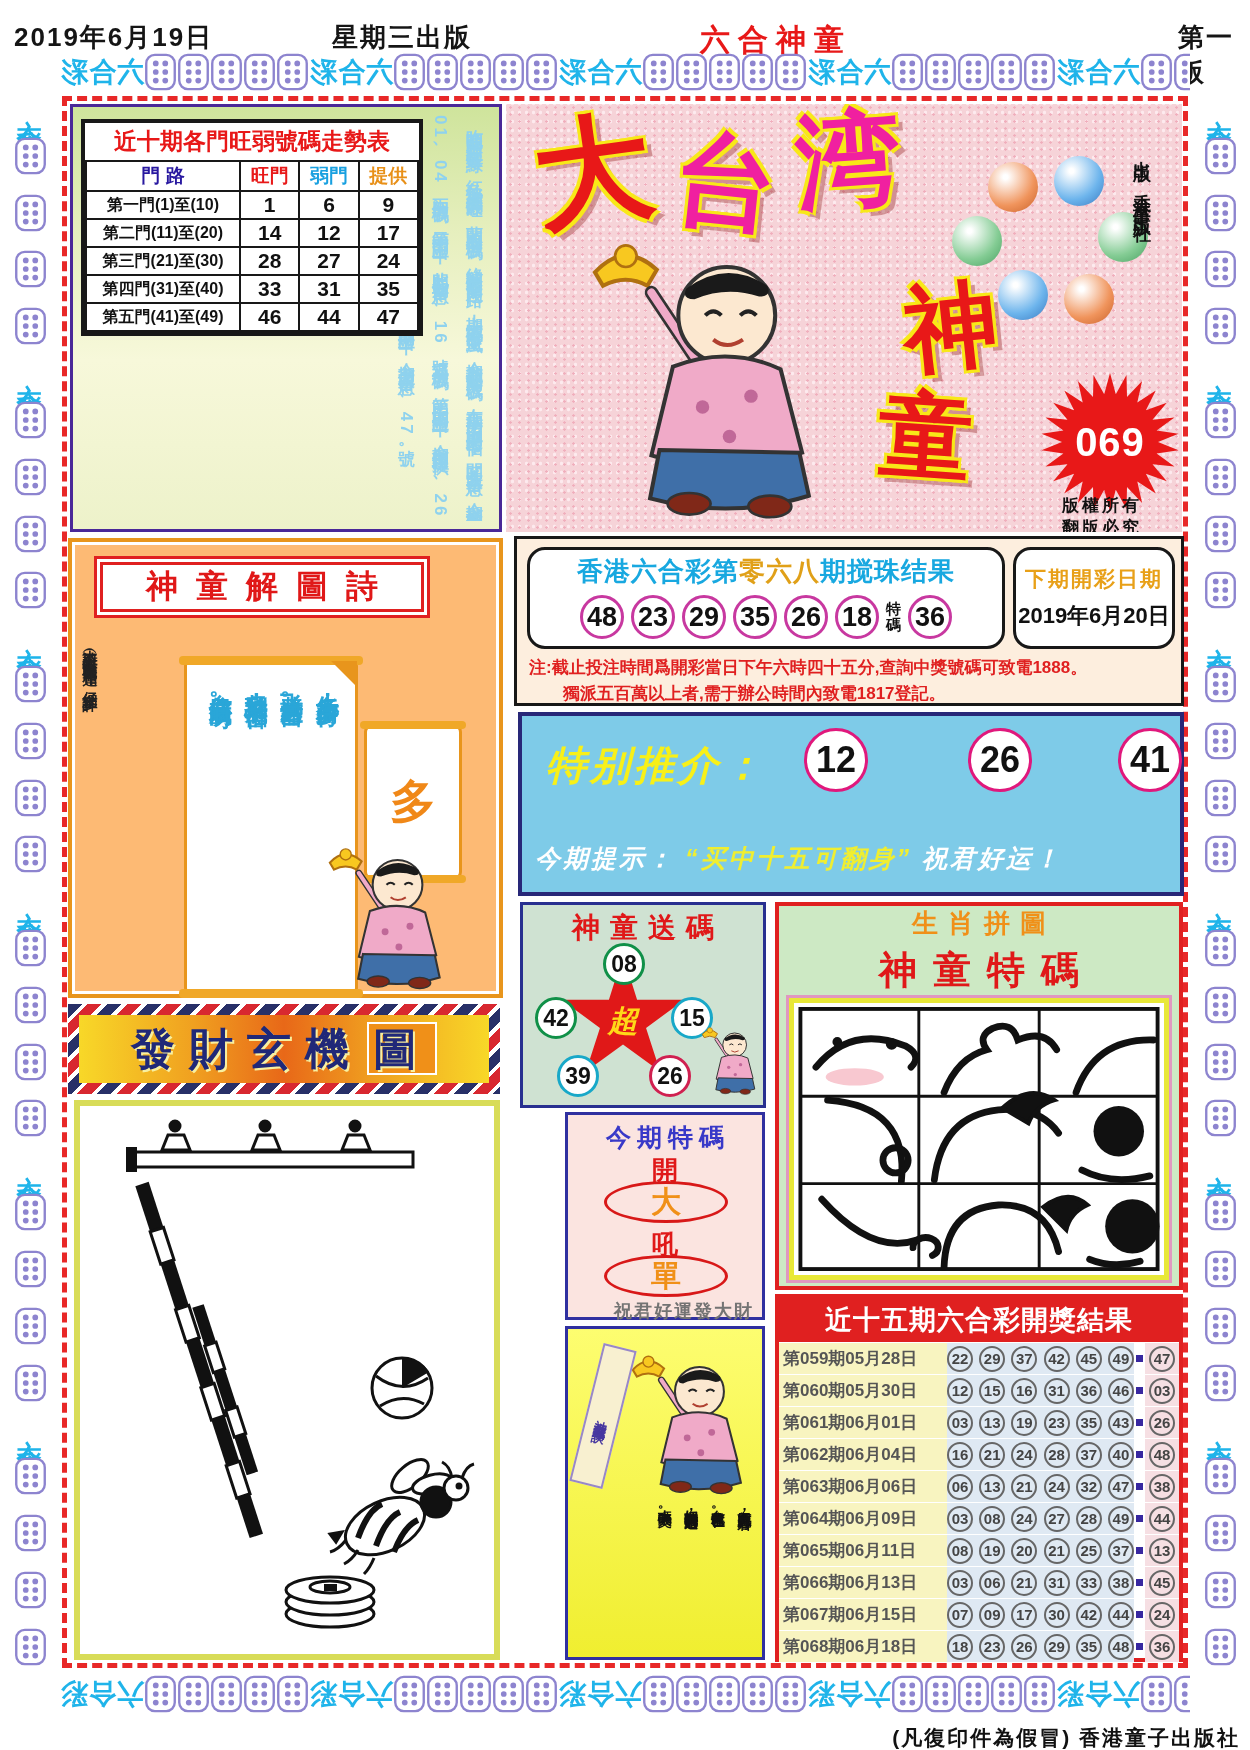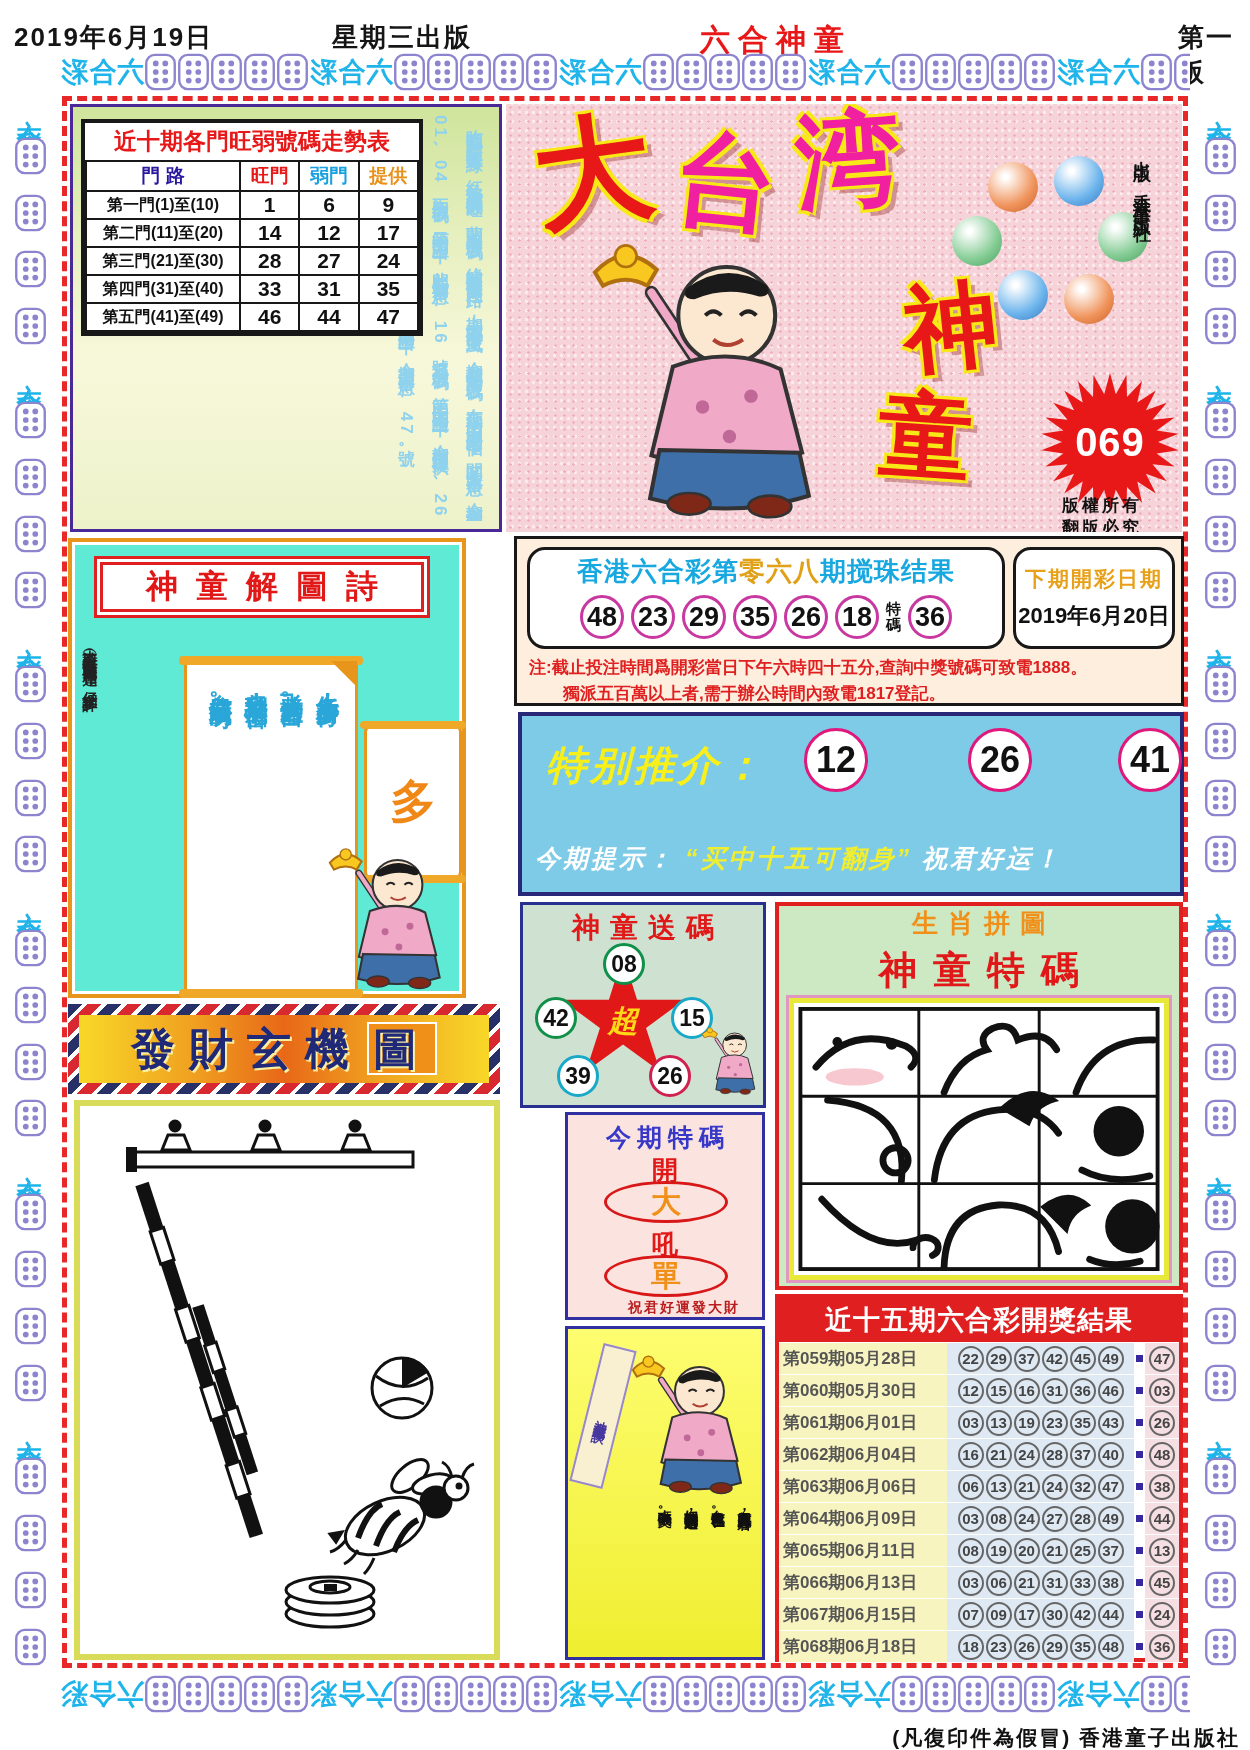--- a/index.html
+++ b/index.html
@@ -50,22 +50,22 @@
   .ball-b{background:radial-gradient(circle at 35% 30%,#fff 5%,#6cb4ec 60%,#3878c0 100%);}
   .ball-g{background:radial-gradient(circle at 35% 30%,#fff 5%,#84cc94 60%,#48a060 100%);}
   #publisher-v{position:absolute;left:624px;top:42px;height:260px;writing-mode:vertical-rl;
     font-weight:bold;font-size:18px;color:#111;letter-spacing:5px;}
   #issue-star{position:absolute;left:534px;top:268px;width:140px;height:140px;}
   #issue-num{position:absolute;left:534px;top:268px;width:140px;height:140px;display:flex;align-items:center;justify-content:center;
     color:#fff;font-weight:bold;font-size:40px;letter-spacing:1px;}
   .copyright{position:absolute;left:556px;font-weight:bold;font-size:17px;color:#111;letter-spacing:3px;}
 
   
-  #poem-box{left:68px;top:522px;width:398px;height:460px;box-sizing:border-box;border:4px solid #e8951c;
-    background:#5eead4;box-shadow:inset 0 0 0 3px #fff;}
+  #poem-box{left:68px;top:522px;width:435px;height:460px;box-sizing:border-box;border:4px solid #e8951c;
+    background:#fdba74;box-shadow:inset 0 0 0 3px #fff;}
   #poem-title-frame{position:absolute;left:22px;top:14px;width:330px;height:56px;background:#fff;
     border:3px solid #e02020;box-shadow:inset 0 0 0 3px #fff,inset 0 0 0 6px #e02020;
     display:flex;align-items:center;justify-content:center;}
   #poem-title{color:#e01818;font-weight:bold;font-size:32px;letter-spacing:18px;text-indent:18px;}
   #poem-note{position:absolute;left:8px;top:96px;height:340px;writing-mode:vertical-rl;
     font-weight:bold;font-size:15px;color:#222;letter-spacing:2px;}
   #poem-scroll{position:absolute;left:112px;top:118px;width:168px;height:328px;background:#fff;
     border:3px solid #e8951c;border-radius:6px;}
   #poem-scroll:before,#poem-scroll:after{content:"";position:absolute;left:-8px;right:-8px;height:9px;background:#f0a828;border-radius:4px;}
   #poem-scroll:before{top:-7px;} #poem-scroll:after{bottom:-7px;}
@@ -129,40 +129,40 @@
   #special-sub{text-align:center;color:#f09018;font-weight:bold;font-size:26px;letter-spacing:10px;text-indent:10px;}
   #puzzle-frame{position:absolute;left:10px;top:92px;width:380px;height:282px;box-sizing:border-box;
     border:5px solid #e8e838;outline:3px solid #e098c0;background:#fff;padding:4px;}
 
   
   #wish-box{left:565px;top:1096px;width:200px;height:208px;box-sizing:border-box;border:3px solid #3030a0;background:#fbe4e0;}
   #wish-title{text-align:center;margin-top:6px;color:#3838c8;font-weight:bold;font-size:25px;letter-spacing:6px;text-indent:6px;}
   .wish-char{position:absolute;left:0;width:194px;text-align:center;color:#e01818;font-weight:bold;font-size:26px;}
   .wish-ellipse{position:absolute;left:36px;width:124px;height:42px;border:3px solid #d81818;border-radius:50%;box-sizing:border-box;
     display:flex;align-items:center;justify-content:center;color:#f09018;font-weight:bold;font-size:30px;}
-  #wish-blessing{position:absolute;left:0;top:184px;width:232px;text-align:center;color:#b91c1c;font-weight:bold;font-size:14px;letter-spacing:2px;}
+  #wish-blessing{position:absolute;left:0;top:184px;width:232px;text-align:center;color:#737373;font-weight:bold;font-size:18px;letter-spacing:2px;}
 
   
   #banner-box{left:565px;top:1310px;width:200px;height:334px;box-sizing:border-box;border:3px solid #3030a0;
     background:linear-gradient(180deg,#fdfd70,#f0ee30);}
   #ribbon{position:absolute;left:18px;top:16px;width:30px;height:138px;background:#f8f0d0;border:2px solid #9888c8;
     transform:rotate(14deg);writing-mode:vertical-rl;display:flex;align-items:center;justify-content:center;
     font-weight:bold;font-size:13px;color:#4838a0;letter-spacing:2px;}
   #banner-verse{position:absolute;left:8px;top:170px;width:182px;height:158px;writing-mode:vertical-rl;
     color:#111;font-weight:bold;font-size:14px;line-height:1.9;letter-spacing:1px;}
   #banner-verse span{display:block;}
 
   
   #results-box{left:775px;top:1278px;width:408px;height:368px;box-sizing:border-box;border:4px solid #e02020;background:#fff;}
   #results-title{height:44px;background:#e02020;color:#fff;font-weight:bold;font-size:27px;letter-spacing:1px;
     display:flex;align-items:center;justify-content:center;}
   .res-row{display:flex;align-items:center;height:31px;margin-top:1px;}
   .res-date{width:168px;background:#f8f4c0;color:#555;font-weight:bold;font-size:17px;height:100%;
     display:flex;align-items:center;padding-left:4px;box-sizing:border-box;white-space:nowrap;}
-  .res-nums{flex:1;background:#dfe9f3;height:100%;display:flex;align-items:center;justify-content:center;gap:2px;}
+  .res-nums{flex:1;background:#dfe9f3;height:100%;display:flex;align-items:center;justify-content:space-between;gap:2px;}
   .rc{width:26px;height:26px;border-radius:50%;border:2px solid #666;box-sizing:border-box;background:transparent;
     display:flex;align-items:center;justify-content:center;font-weight:bold;font-size:15px;color:#444;}
   .res-dot{width:7px;height:7px;background:#3828a0;margin:0 2px;}
   .res-special{background:#f6dfe3;height:100%;display:flex;align-items:center;padding:0 4px;}
 
   #footer-line{position:absolute;left:640px;top:1708px;width:600px;text-align:right;
     font-weight:bold;font-size:21px;color:#111;letter-spacing:2px;}
 </style>
 </head>
 <body>

